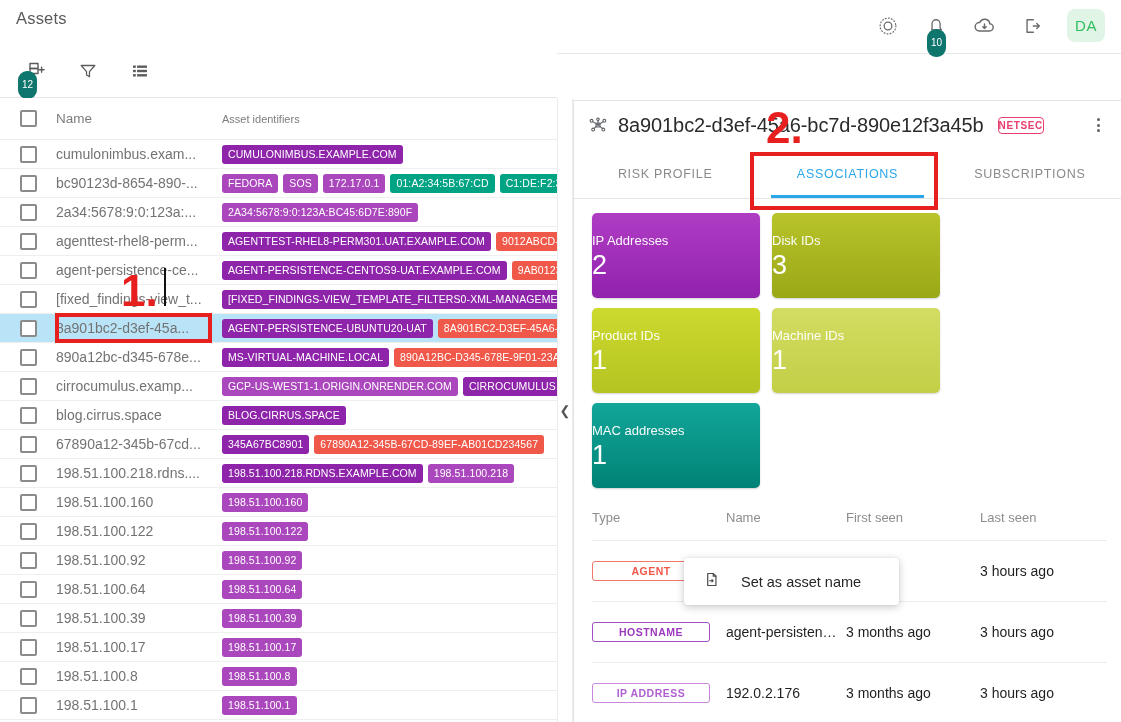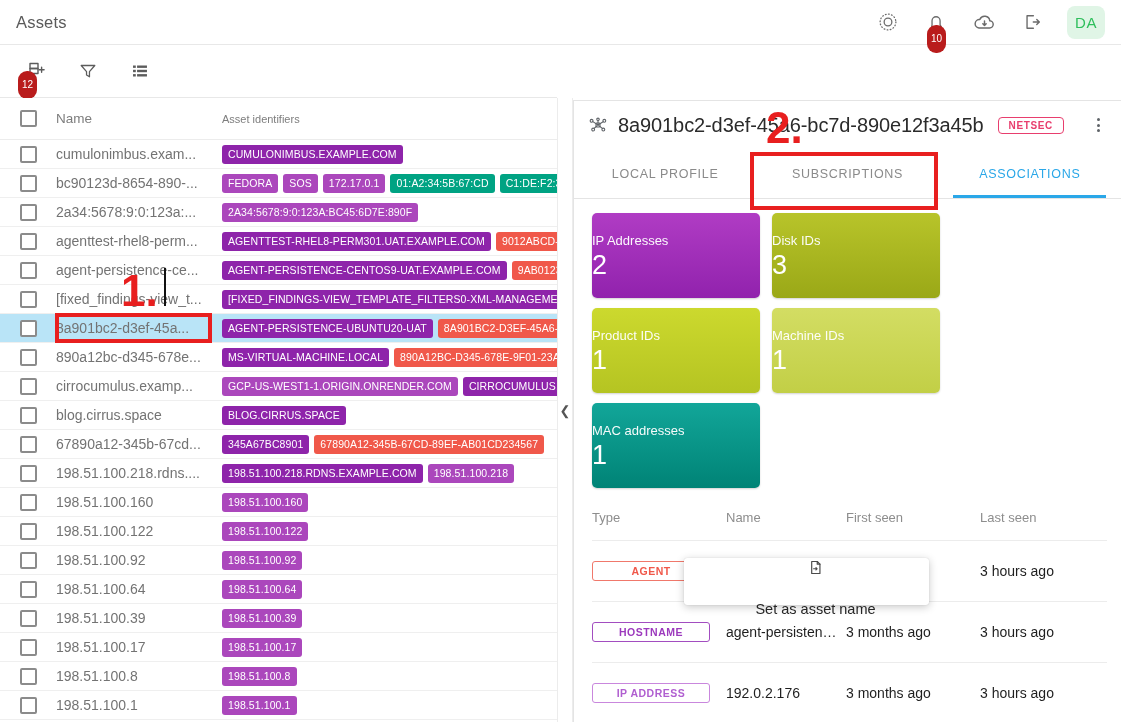--- a/index.html
+++ b/index.html
@@ -9,39 +9,39 @@
     width: 1121px; height: 722px;
     overflow: hidden;
     background: #ffffff;
     font-family: "Liberation Sans", sans-serif;
     -webkit-font-smoothing: antialiased;
   }
   .app { position: relative; width: 1121px; height: 722px; background: #fff; }
 
   
   .topbar {
-    position: absolute; left: 0; top: 0; width: 1121px; height: 45px;
+    position: absolute; left: 0; top: 9px; width: 1121px; height: 45px;
     background: #fff; border-bottom: 1px solid #e8e8e8;
-    display: flex; align-items: center;
+    display: flex; align-items: flex-start;
   }
   .topbar-title {
     margin-left: 16px; font-size: 16.5px; color: #5a5a5a; letter-spacing: .2px;
   }
   .topbar-right {
     margin-left: auto; display: flex; align-items: center; gap: 22px; padding-right: 16px;
   }
   .icon-btn {
     position: relative; width: 26px; height: 26px;
     display: flex; align-items: center; justify-content: center;
     cursor: pointer; color: #6b6b6b;
   }
   .badge {
     position: absolute; left: 4px; top: 16px;
     min-width: 17px; height: 28px; border-radius: 9px;
-    background: #b91c1c; color: #fff; font-size: 10px;
+    background: #0f766e; color: #fff; font-size: 10px;
     display: flex; align-items: center; justify-content: center;
     padding: 0 4px; font-weight: 500; line-height: 1;
   }
   .avatar {
     width: 38px; height: 33px; border-radius: 8px;
     background: #e0f5e6; color: #2fbf5c;
     font-size: 15px; font-weight: 500;
     display: flex; align-items: center; justify-content: center;
     letter-spacing: .5px; cursor: pointer;
   }
@@ -109,21 +109,21 @@
     position: absolute; left: 573px; top: 100px; width: 548px; height: 622px;
     background: #fff; border: 1px solid #e4e4e4; border-right: none; border-bottom: none;
     overflow: hidden;
   }
   .rp-head { display: flex; align-items: center; height: 48px; padding: 0 12px 0 14px; justify-content: space-between; }
   .rp-graph-icon { flex: none; margin-right: 10px; color: #5f6368; display:flex; }
   .rp-title { font-size: 20px; color: #2b2b2b; letter-spacing: -.1px; white-space: nowrap; }
   .netsec {
     margin-left: 14px; flex: none;
     border: 1px solid #e83e6e; color: #e83e6e; border-radius: 4px;
-    font-size: 10px; padding: 2px 10px; letter-spacing: .6px; font-weight: 600;
+    font-size: 10px; padding: 2px 0; letter-spacing: .6px; font-weight: 600;
   }
   .kebab { margin-left: auto; width: 22px; display:flex; flex-direction: column; align-items:center; gap: 2.5px; cursor: pointer; }
   .kebab i { display:block; width: 3px; height: 3px; border-radius: 50%; background: #5f6368; }
 
   .tabs { display: flex; height: 50px; border-bottom: 1px solid #e4e4e4; position: relative; }
   .tab {
     flex: 1; display: flex; align-items: center; justify-content: center;
     font-size: 12.5px; letter-spacing: .7px; color: #8a8a8a; cursor: pointer; position: relative;
   }
   .tab.active { color: #2aa7e8; }
@@ -162,24 +162,24 @@
     height: 20px; min-width: 118px; border-radius: 3px;
     font-size: 10.5px; letter-spacing: .5px; font-weight: 600; background: #fff;
   }
   .chip.ch-agent { border: 1px solid #f0786b; color: #f0584a; }
   .chip.ch-host  { border: 1px solid #a24dc0; color: #9c39bd; }
   .chip.ch-ip    { border: 1px solid #c987dd; color: #b05fd0; }
   .a-cell-name { width: 120px; flex: none; white-space: nowrap; overflow: hidden; text-overflow: ellipsis; padding-right: 8px; }
 
   
   .ctx-menu {
-    position: absolute; left: 684px; top: 558px; width: 245px; height: 47px;
+    position: absolute; left: 684px; top: 558px; width: 215px; height: 47px;
     background: #fff; border-radius: 3px;
     box-shadow: 0 2px 8px rgba(0,0,0,.22), 0 0 1px rgba(0,0,0,.2);
-    display: flex; align-items: center; padding-left: 18px; gap: 20px; z-index: 40; cursor: pointer; flex-direction: column;
+    display: flex; align-items: center; padding-left: 18px; gap: 20px; z-index: 40; cursor: pointer;
   }
   .ctx-menu .ctx-label { font-size: 14.5px; color: #262626; }
 
   
   .anno-box { position: absolute; border: 4px solid #e81f1f; z-index: 50; pointer-events: none; }
   .anno-num {
     position: absolute; color: #e81f1f; font-weight: bold; z-index: 51;
     font-family: "Liberation Sans", sans-serif; pointer-events: none;
   }
   .anno-caret { position: absolute; width: 2px; background: #111; z-index: 51; pointer-events: none; }
@@ -483,23 +483,23 @@
       <span class="rp-title">8a901bc2-d3ef-45a6-bc7d-890e12f3a45b</span>
       <span class="netsec">NETSEC</span>
       <span class="kebab">
           <i></i>
           <i></i>
           <i></i>
         </span>
     </div>
 
     <div class="tabs" id="tabs">
-        <div class="tab">LOCAL PROFILE</div>
+        <div class="tab">RISK PROFILE</div>
+        <div class="tab active">ASSOCIATIONS</div>
         <div class="tab">SUBSCRIPTIONS</div>
-        <div class="tab active">ASSOCIATIONS</div>
       </div>
 
     <div class="cards" id="cards">
         <div class="card c-ip">
           <div class="c-label">IP Addresses</div>
           <div class="c-value">2</div>
         </div>
         <div class="card c-disk">
           <div class="c-label">Disk IDs</div>
           <div class="c-value">3</div>

